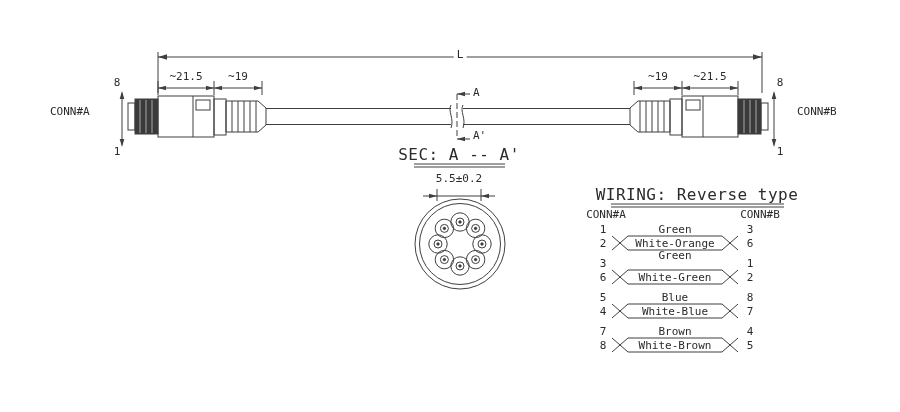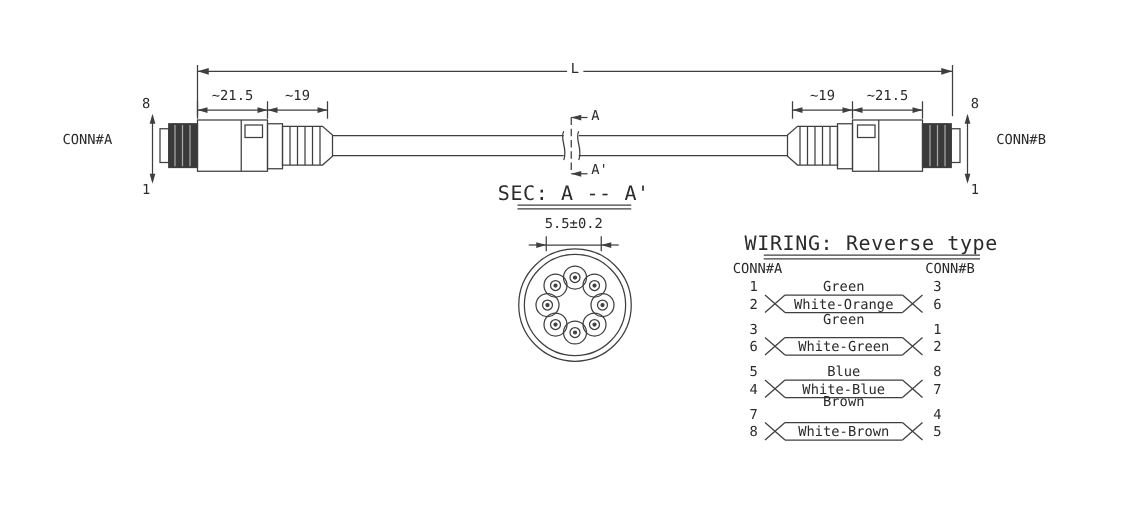--- a/index.html
+++ b/index.html
@@ -244,20 +244,20 @@
   <div class="t c" style="left:750px;top:258px">1</div>
   <div class="t c" style="left:750px;top:272px">2</div>
 
   <div class="t c" style="left:675px;top:292px">Blue</div>
   <div class="t c" style="left:675px;top:306px">White-Blue</div>
   <div class="t c" style="left:603px;top:292px">5</div>
   <div class="t c" style="left:603px;top:306px">4</div>
   <div class="t c" style="left:750px;top:292px">8</div>
   <div class="t c" style="left:750px;top:306px">7</div>
 
-  <div class="t c" style="left:675px;top:316px">Brown</div>
+  <div class="t c" style="left:675px;top:326px">Brown</div>
   <div class="t c" style="left:675px;top:340px">White-Brown</div>
   <div class="t c" style="left:603px;top:326px">7</div>
   <div class="t c" style="left:603px;top:340px">8</div>
   <div class="t c" style="left:750px;top:326px">4</div>
   <div class="t c" style="left:750px;top:340px">5</div>
 
 </div>
 
 </body></html>

